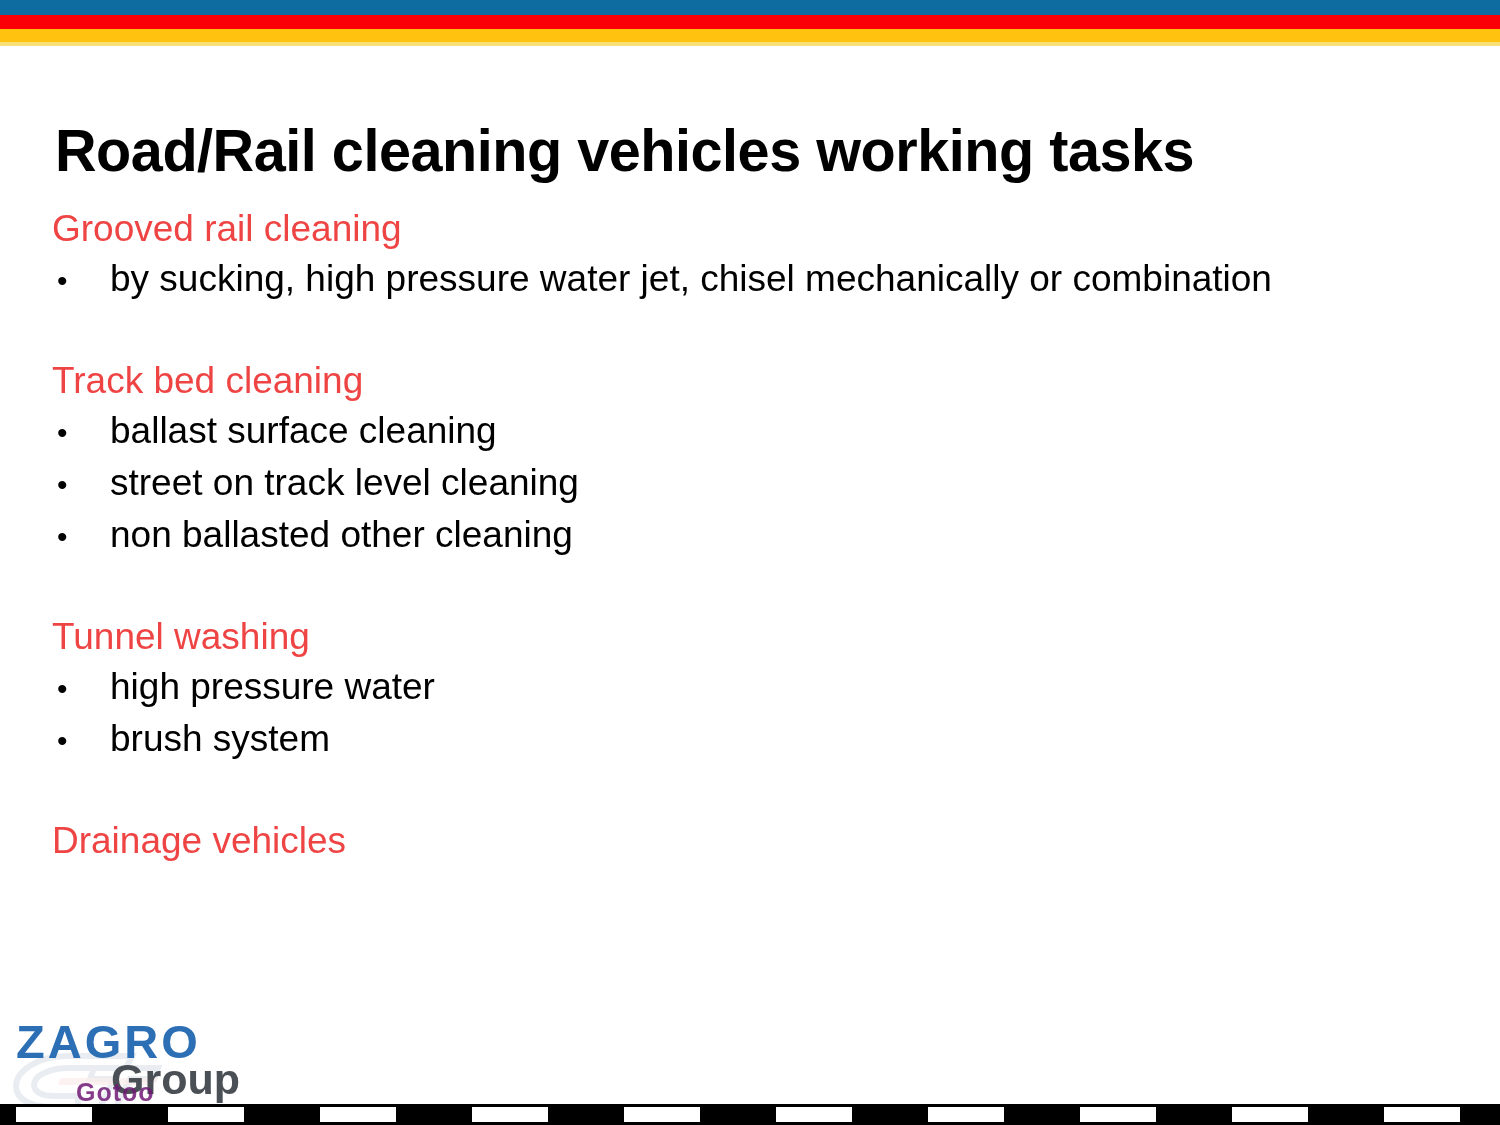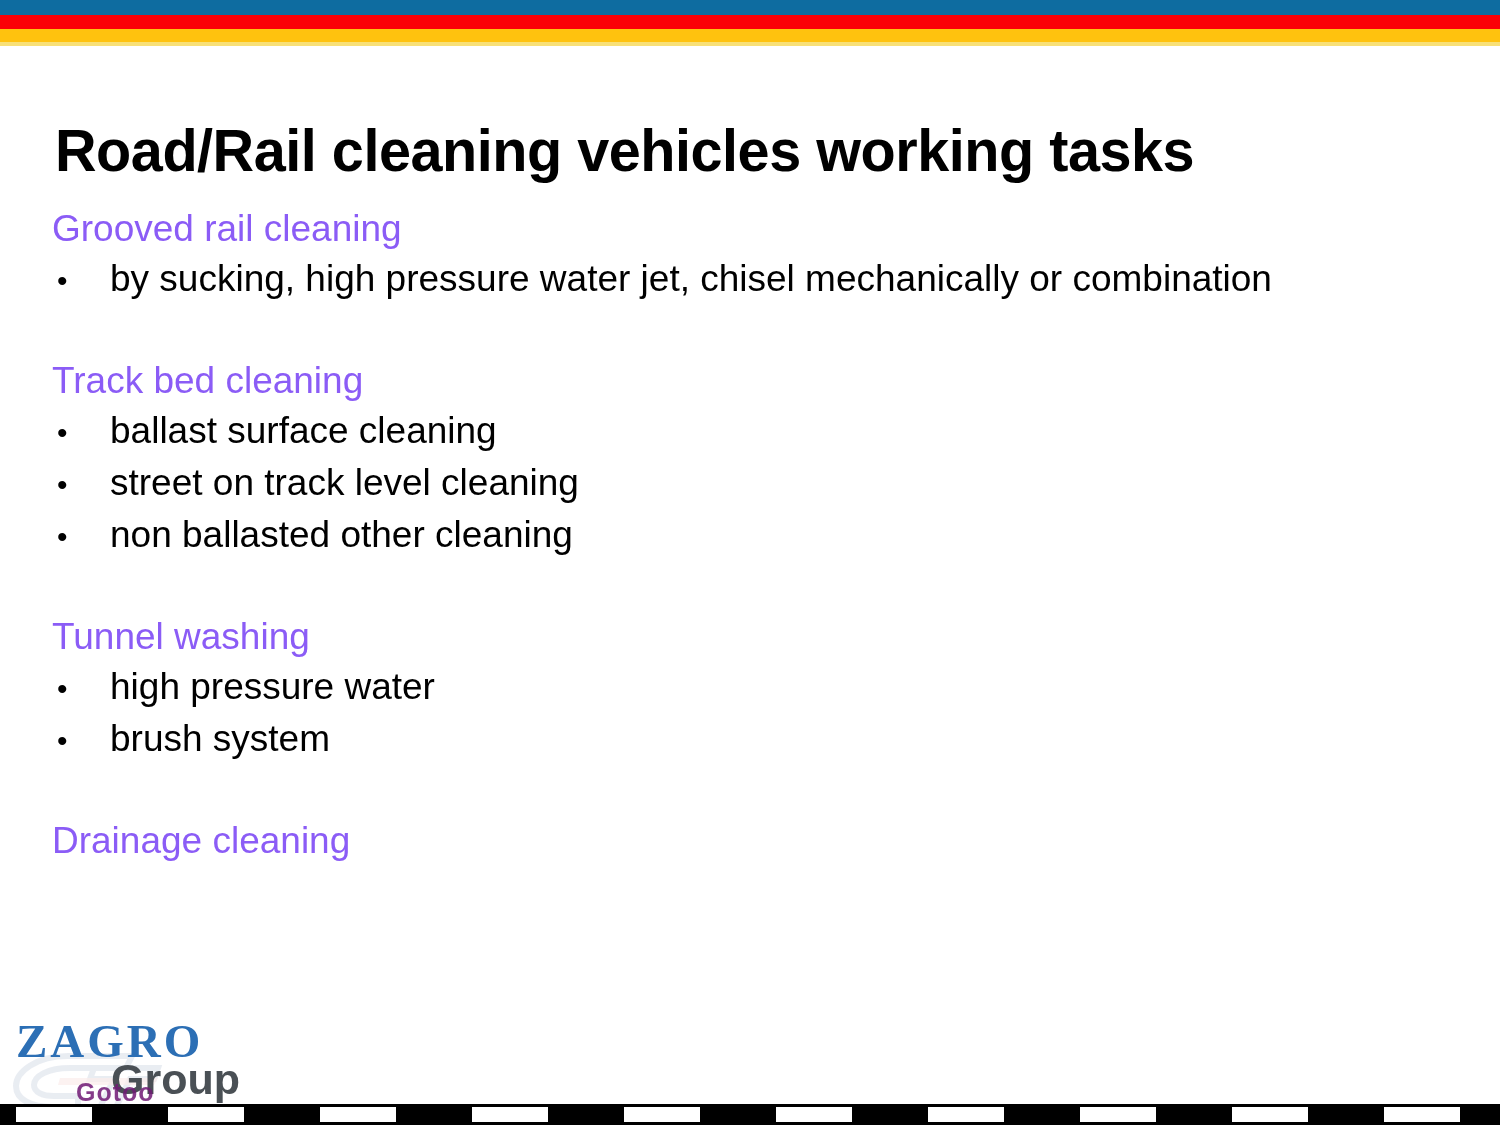--- a/index.html
+++ b/index.html
@@ -53,21 +53,21 @@
   #body-content {
     position: absolute;
     left: 52px;
     top: 204px;
     width: 1410px;
   }
   .section { margin: 0; padding: 0; }
   .line {
     font-size: 37px;
     line-height: 50px;
-    color: #8b5cf6;
+    color: #ef4444;
     white-space: nowrap;
     font-family: "Liberation Sans", sans-serif;
   }
   .line.heading { }
   .bullet-line {
     display: flex;
     align-items: baseline;
     font-size: 37px;
     line-height: 50px;
     color: #000000;
@@ -106,21 +106,21 @@
   #zagro-wordmark {
     position: absolute;
     left: 8px;
     top: 0px;
     font-size: 47px;
     line-height: 47px;
     font-weight: bold;
     letter-spacing: 3px;
     color: #2C6FB5;
     -webkit-text-stroke: 0px;
-    font-family: Liberation Serif, serif;
+    font-family: Liberation Sans, sans-serif;
   }
   #zagro-group-word {
     position: absolute;
     left: 96px;
     top: 40px;
     font-size: 43px;
     line-height: 43px;
     font-weight: bold;
     color: #4A5055;
     font-family: "Liberation Sans", sans-serif;
@@ -215,21 +215,21 @@
     </div>
     <div class="bullet-line">
       <span class="bullet-mark">•</span>
       <span class="bullet-text">brush system</span>
     </div>
   </div>
 
   <div class="gap"></div>
 
   <div class="section">
-    <div class="line heading">Drainage cleaning</div>
+    <div class="line heading">Drainage vehicles</div>
   </div>
 
   <div class="gap"></div>
 
 
 </div>
 
 <div id="footer">
 
   <div id="zagro-logo">

